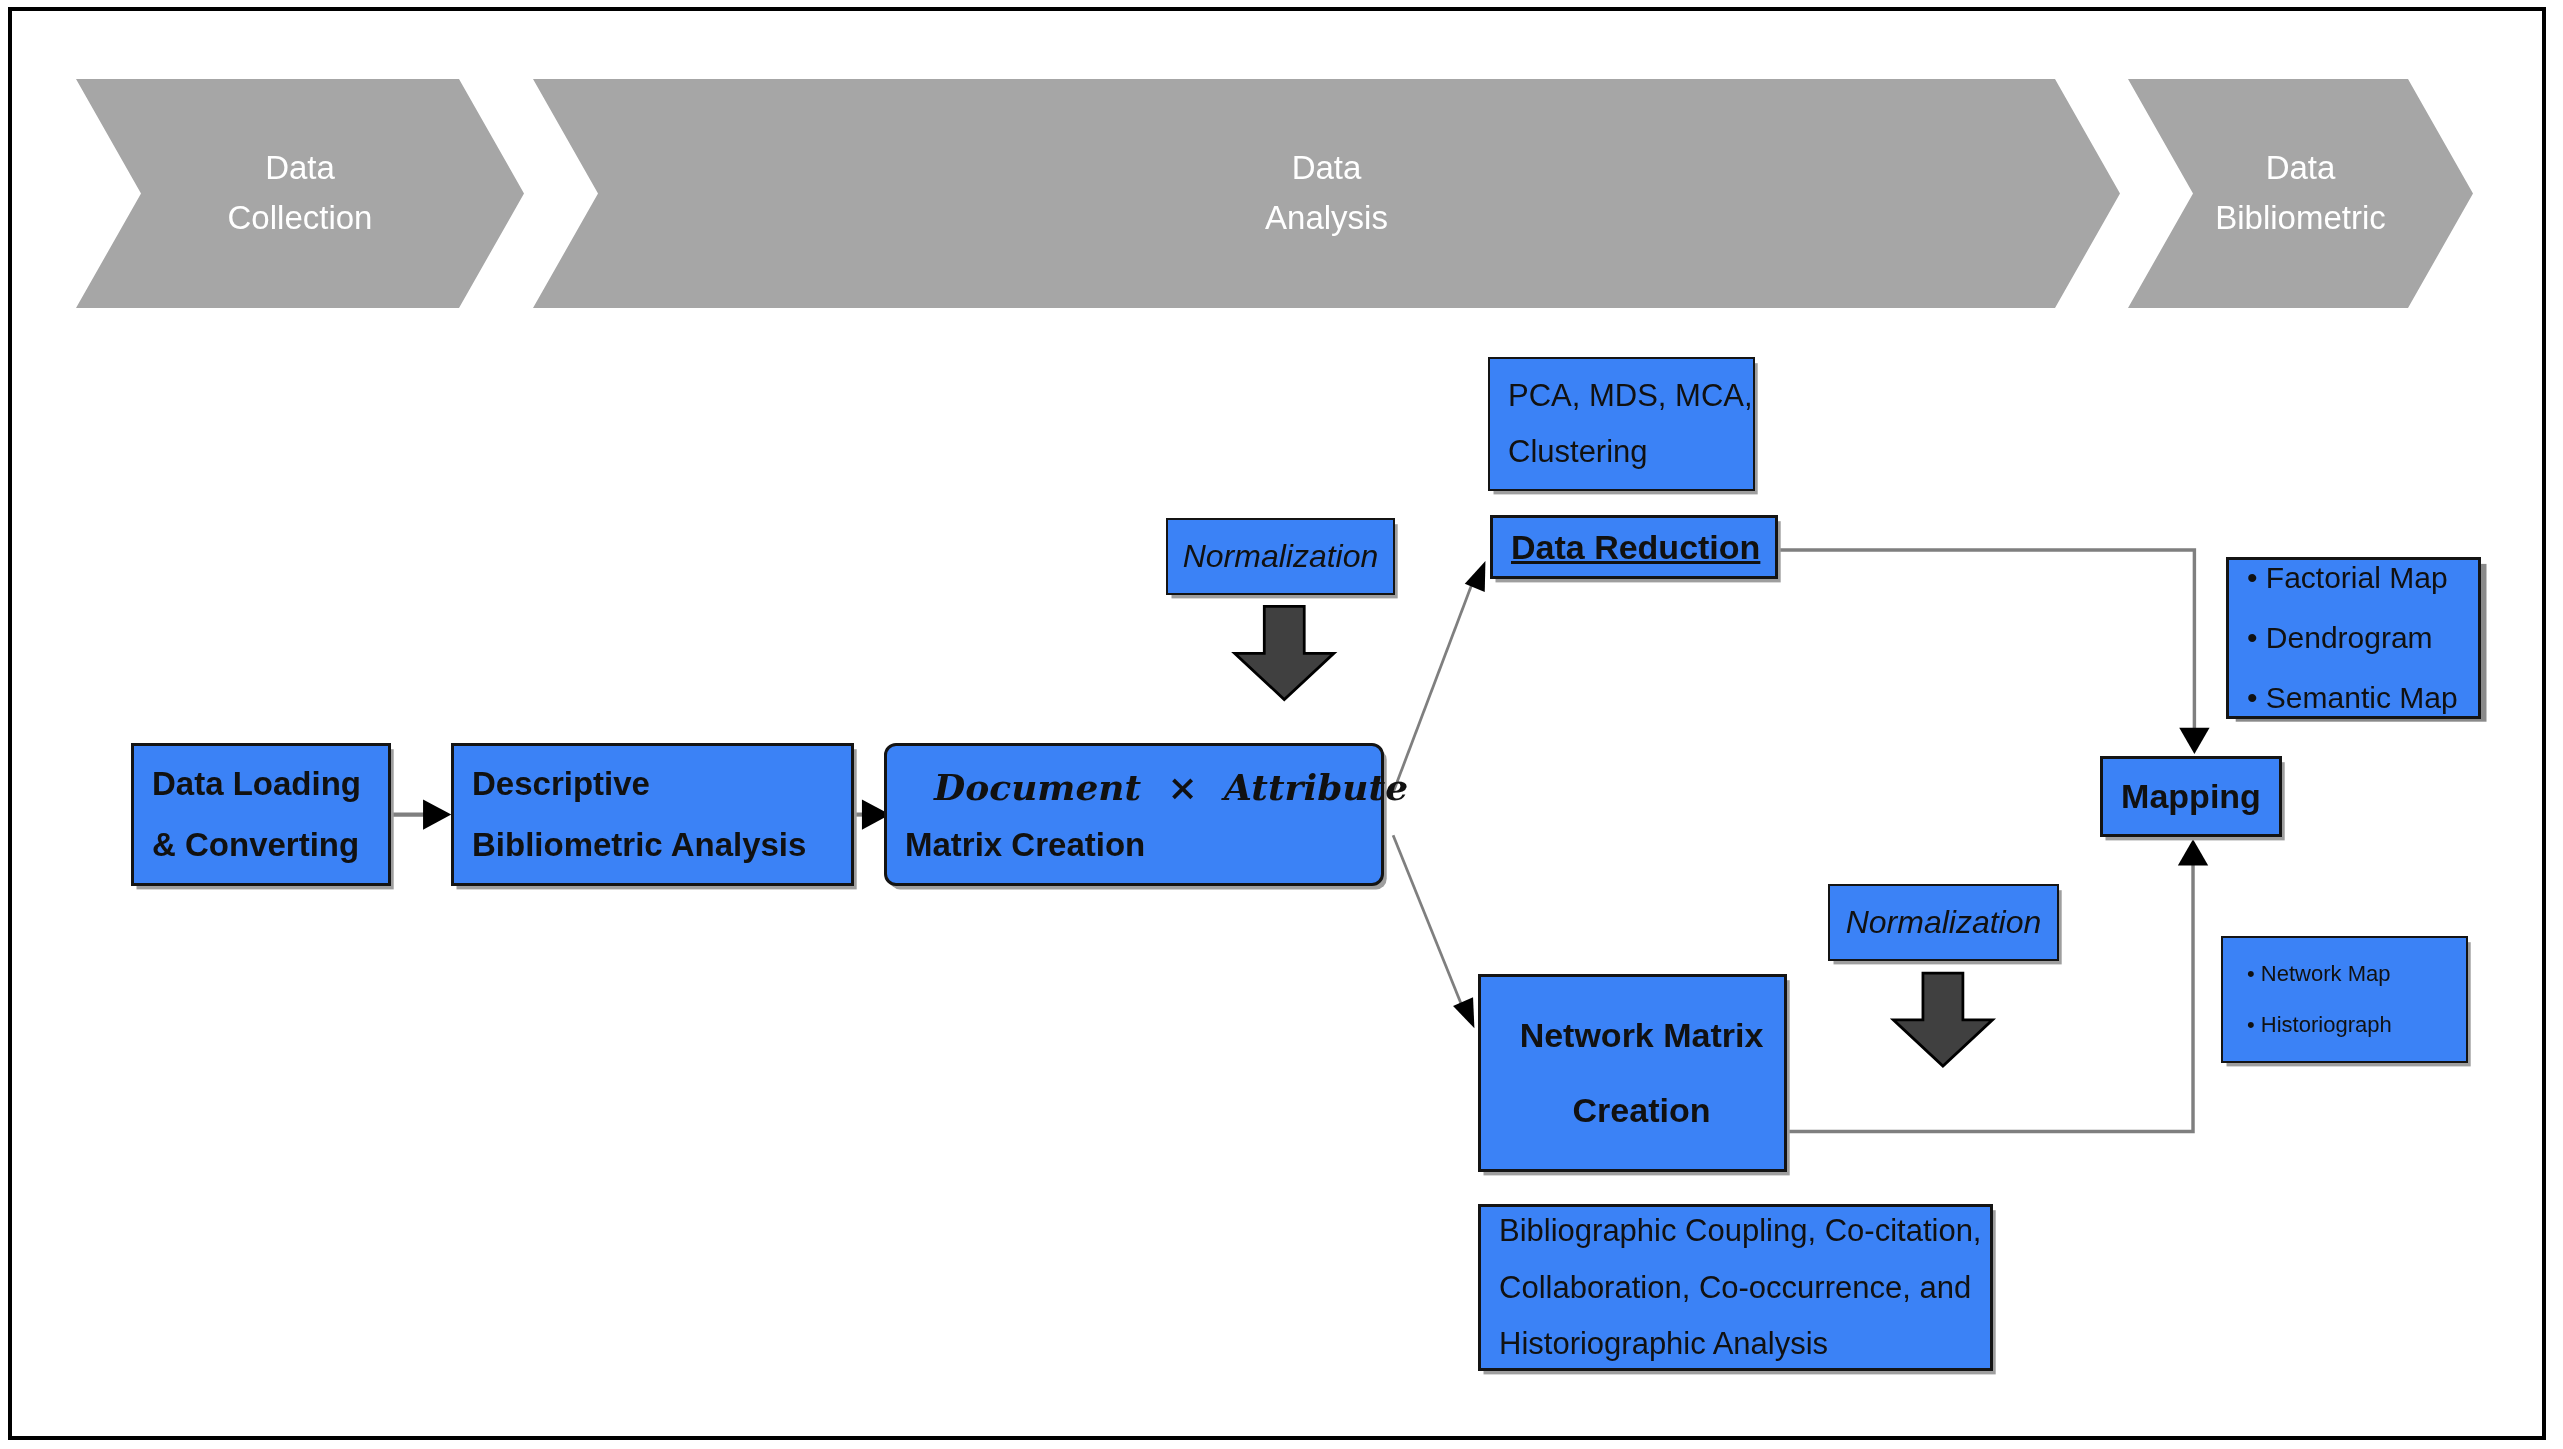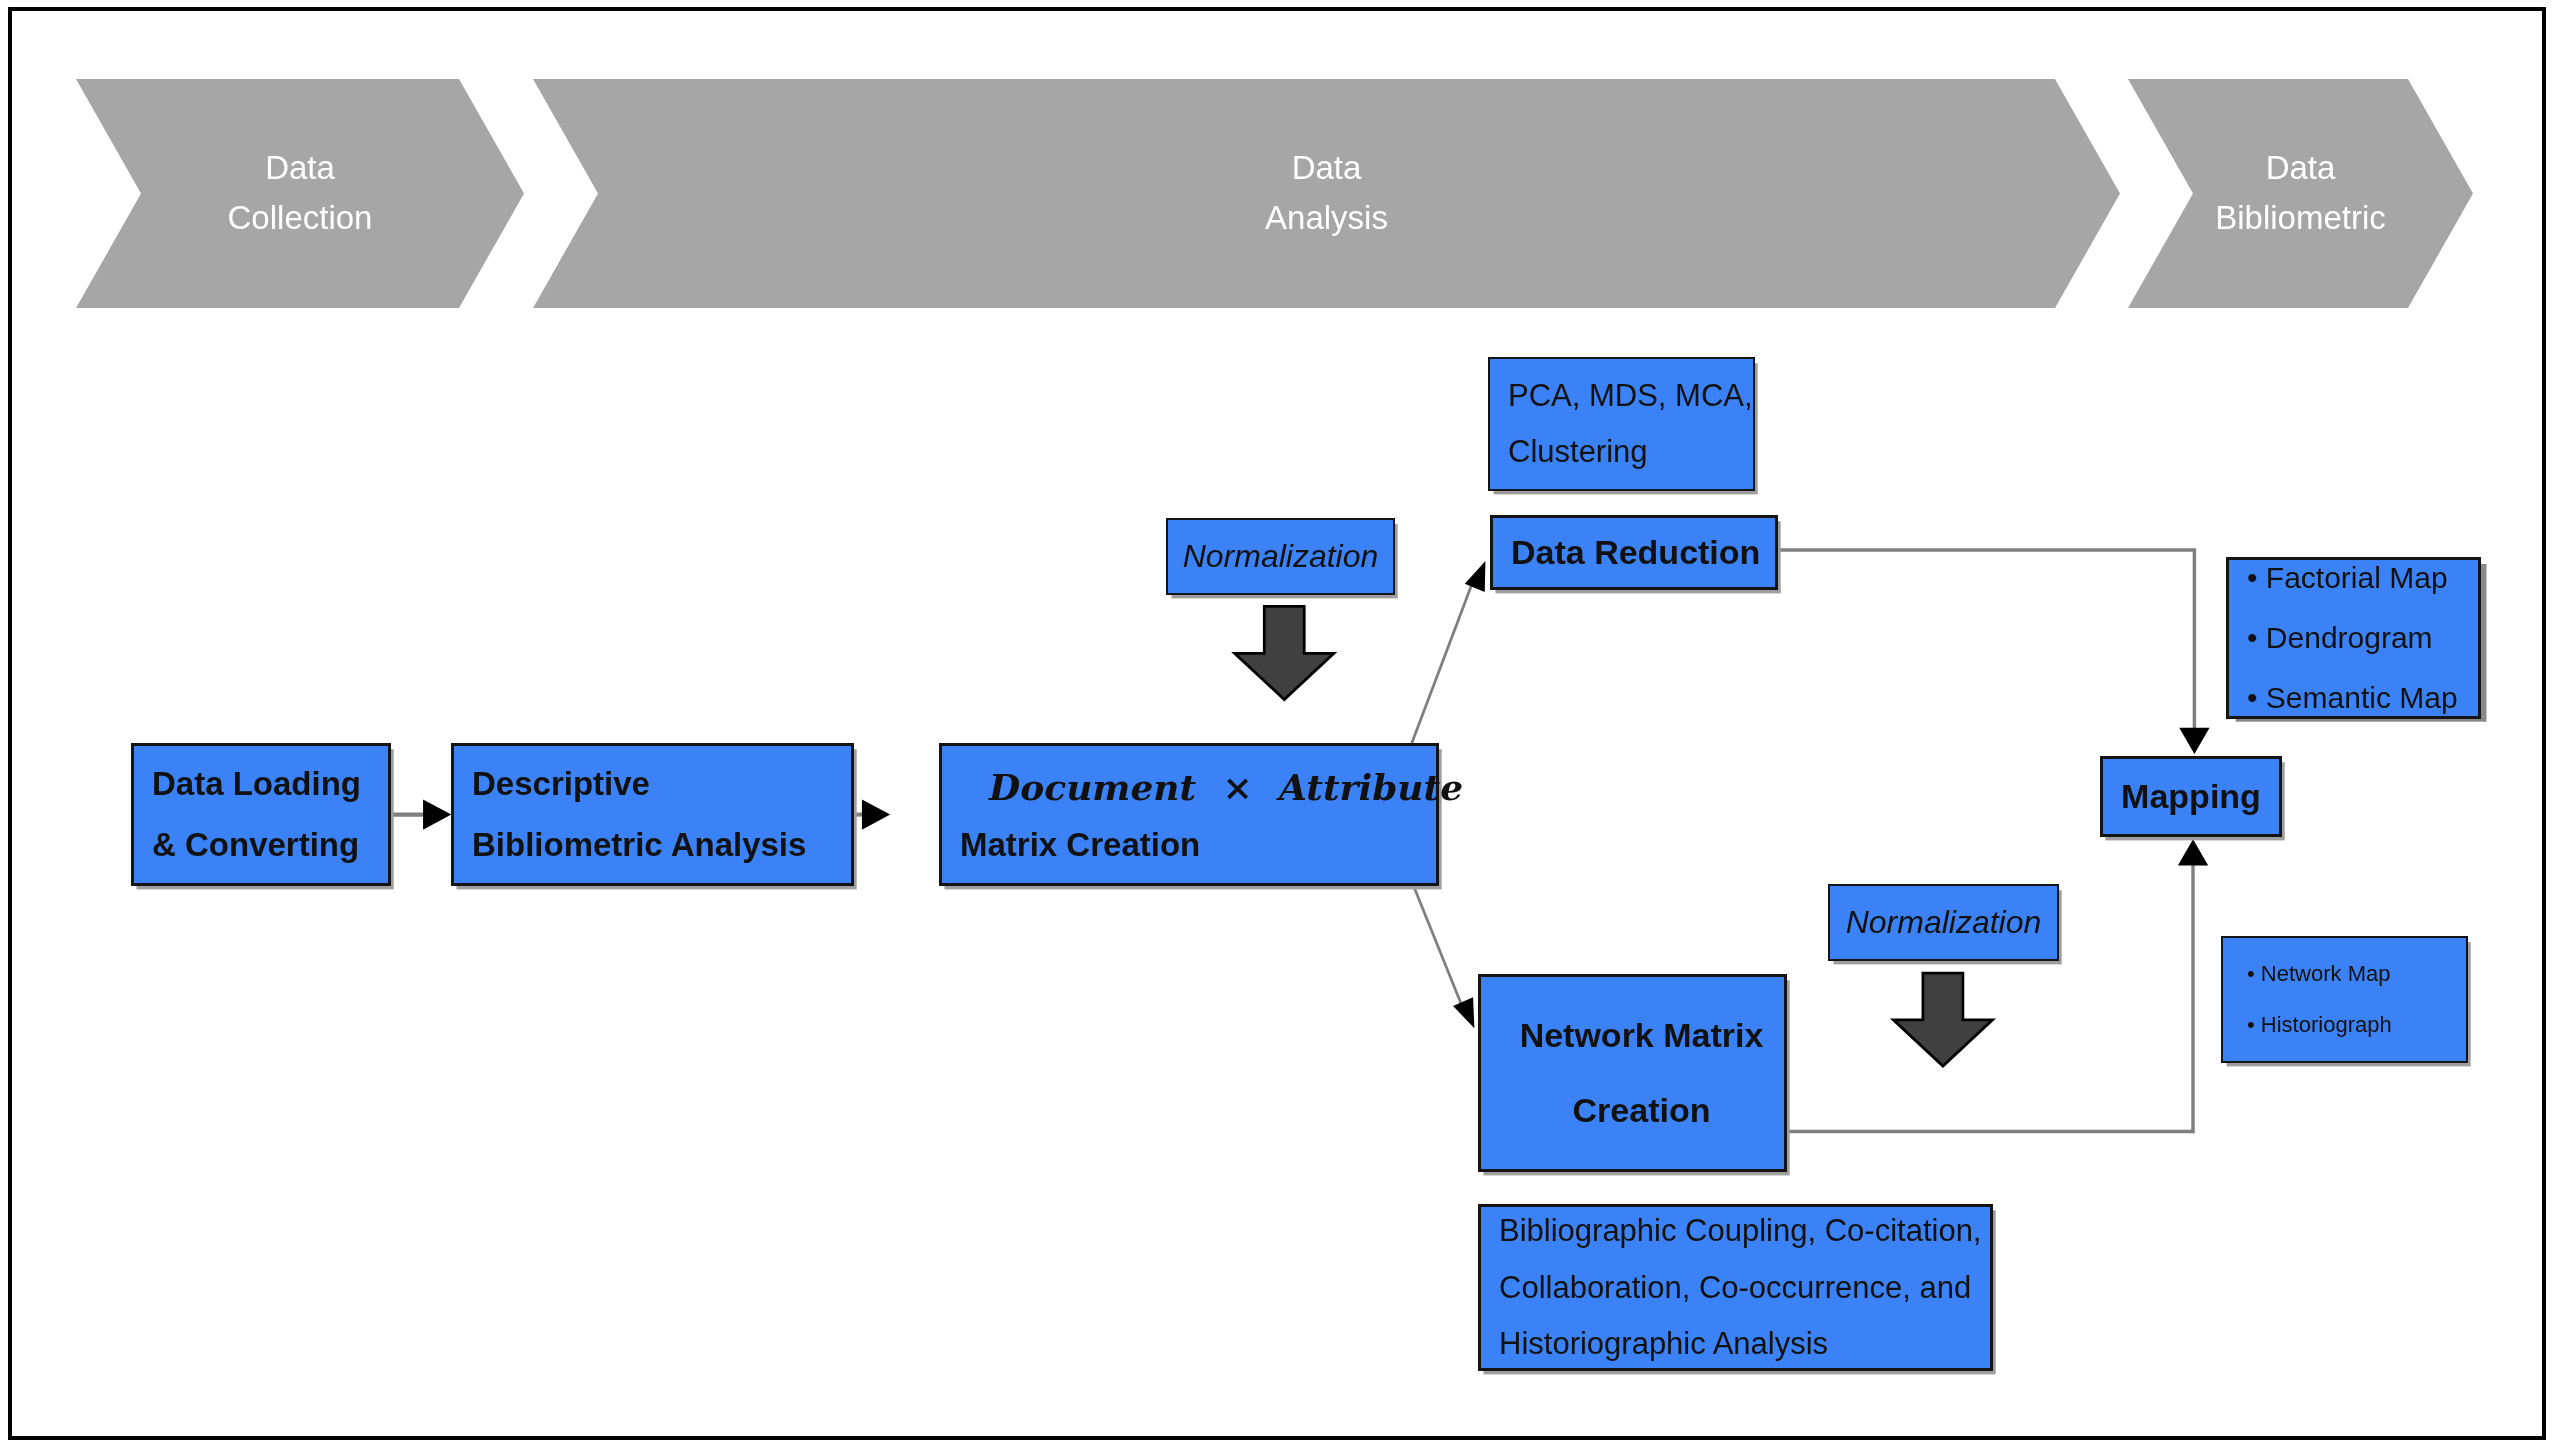--- a/index.html
+++ b/index.html
@@ -76,35 +76,35 @@
   <div class="box left-pad bold" style="left:131px;top:743px;width:260px;height:143px;row-gap:23.4px;font-size:33px;">
     <span class="ln">Data Loading</span>
     <span class="ln">&amp; Converting</span>
   </div>
 
   <div class="box left-pad bold" style="left:451px;top:743px;width:403px;height:143px;row-gap:23.4px;font-size:33px;">
     <span class="ln">Descriptive</span>
     <span class="ln">Bibliometric Analysis</span>
   </div>
 
-  <div class="box left-pad" style="left:939px;top:743px;width:500px;height:143px;row-gap:18px;font-size:33px;">
+  <div class="box left-pad" style="left:884px;top:743px;width:500px;height:143px;row-gap:18px;font-size:33px;border-radius:12px;">
     <span class="ln mathline" style="margin-left:29px;">Document × Attribute</span>
     <span class="ln bold">Matrix Creation</span>
   </div>
 
   <div class="box center italic" style="left:1166px;top:518px;width:229px;height:77px;font-size:32px;border-width:2.8px;">
     <span class="ln">Normalization</span>
   </div>
 
   <div class="box left-pad" style="left:1488px;top:357px;width:267px;height:134px;row-gap:20.7px;font-size:31px;border-width:2.8px;">
     <span class="ln">PCA, MDS, MCA,</span>
     <span class="ln">Clustering</span>
   </div>
 
-  <div class="box left-pad bold" style="left:1490px;top:515px;width:288px;height:75px;font-size:34px;">
+  <div class="box left-pad bold" style="left:1490px;top:515px;width:288px;height:64px;font-size:34px;text-decoration:underline;">
     <span class="ln">Data Reduction</span>
   </div>
 
   <div class="box left-pad bold" style="left:1478px;top:974px;width:309px;height:198px;row-gap:36px;font-size:34px;align-items:center;">
     <span class="ln">Network Matrix</span>
     <span class="ln">Creation</span>
   </div>
 
   <div class="box center italic" style="left:1828px;top:884px;width:231px;height:77px;font-size:32px;border-width:2.8px;">
     <span class="ln">Normalization</span>

